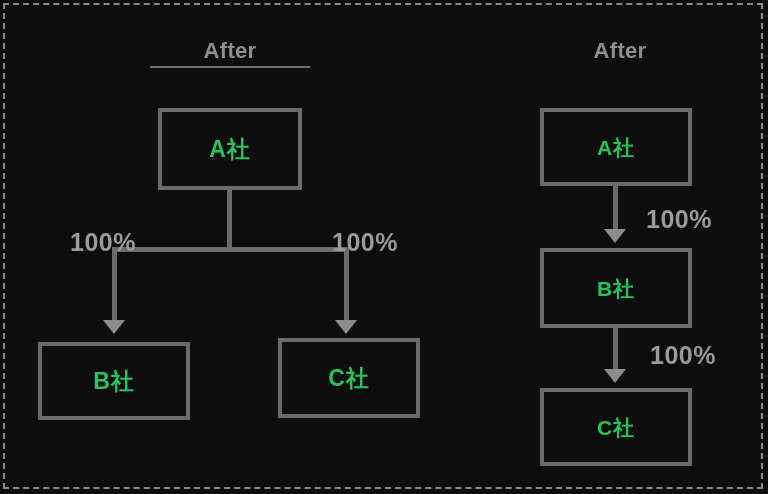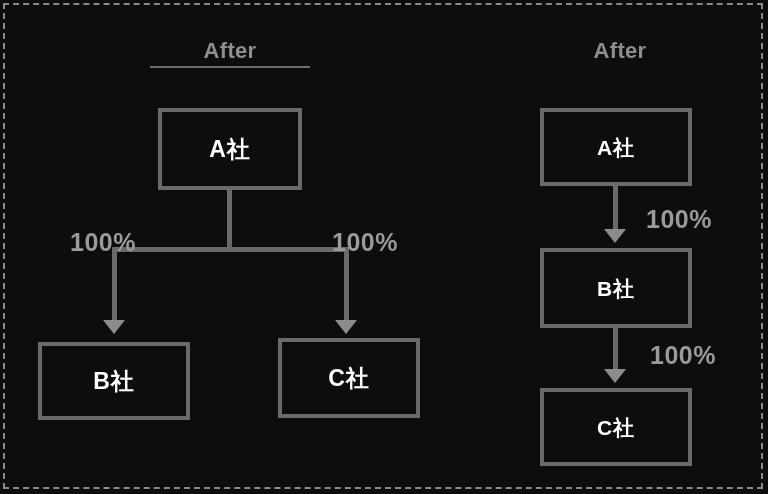--- a/index.html
+++ b/index.html
@@ -65,21 +65,21 @@
   .node {
     position: absolute;
     box-sizing: border-box;
     background: #0d0d0d;
     border: 4px solid #6a6a6a;
     display: flex;
     align-items: center;
     justify-content: center;
   }
   .node-label {
-    color: #ffffff;
+    color: #22c55e;
     font-size: 23px;
     font-weight: bold;
     letter-spacing: 1px;
     line-height: 1;
   }
   .node-label.small { font-size: 21px; }
 
   
   #node-before-a { left: 158px; top: 108px; width: 144px; height: 82px; }
   #node-before-b { left: 38px;  top: 342px; width: 152px; height: 78px; }

